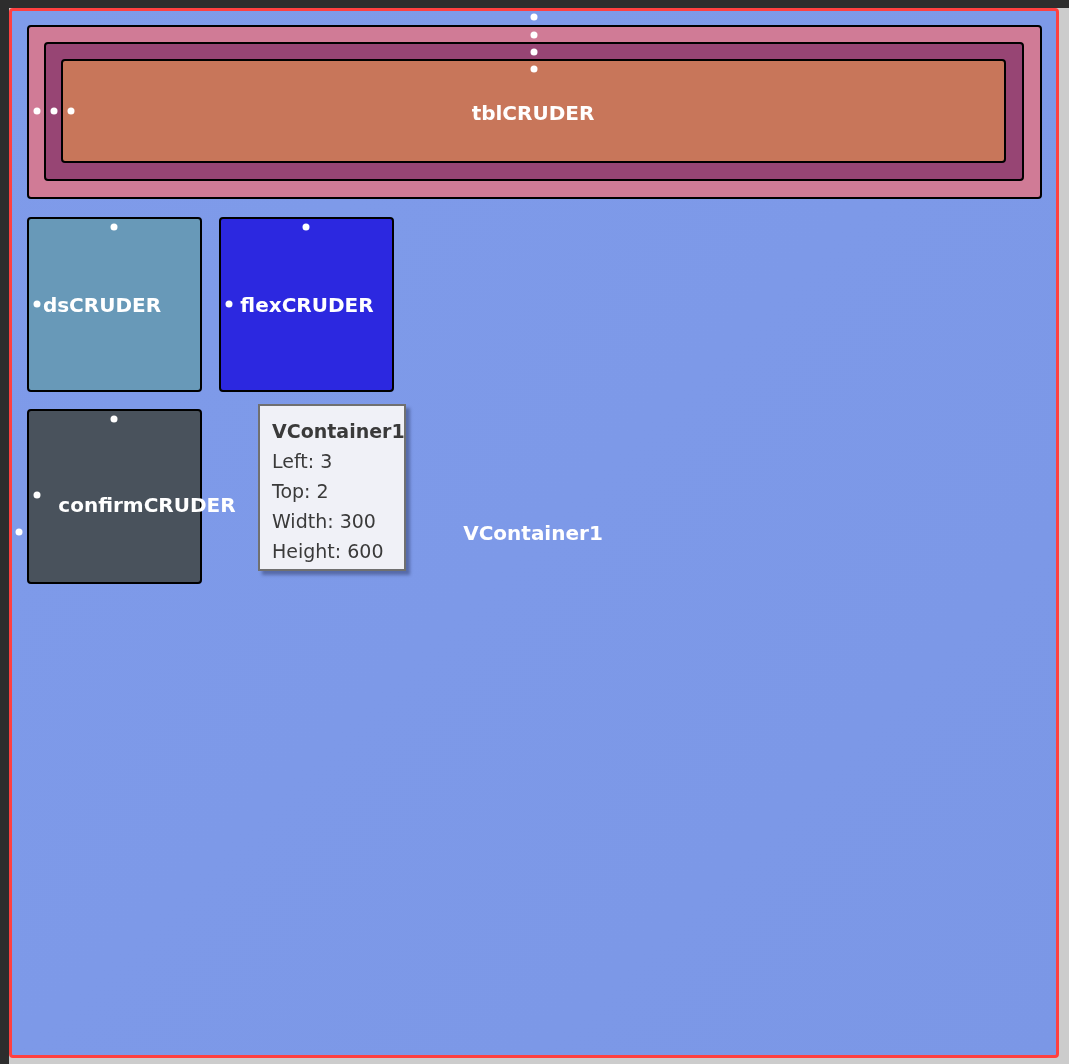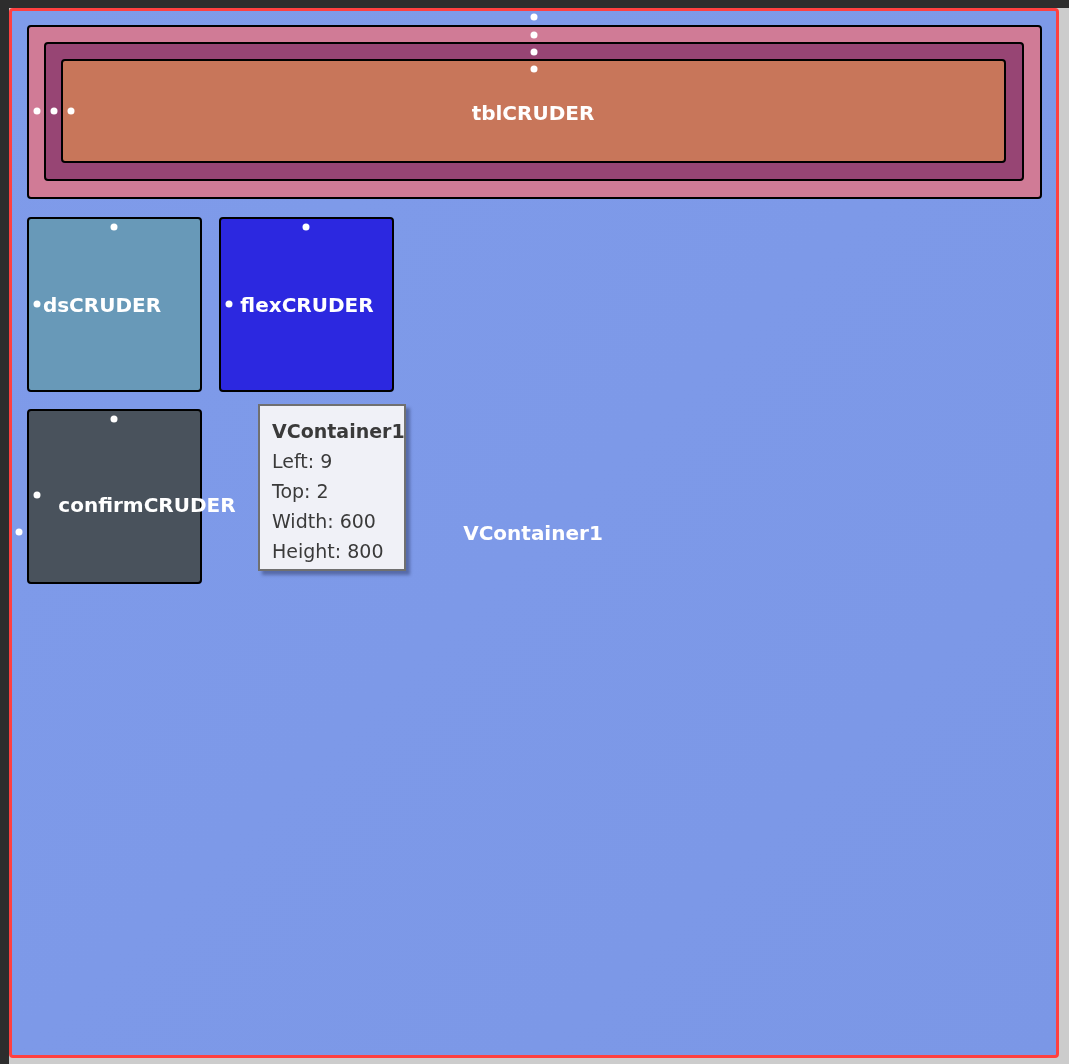--- a/index.html
+++ b/index.html
@@ -109,18 +109,18 @@
   <span class="dot" style="left:114px; top:227px;"></span>
   <span class="dot" style="left:37px; top:304px;"></span>
   <span class="dot" style="left:306px; top:227px;"></span>
   <span class="dot" style="left:229px; top:304px;"></span>
   <span class="dot" style="left:114px; top:419px;"></span>
   <span class="dot" style="left:37px; top:495px;"></span>
   <span class="dot" style="left:19px; top:532px;"></span>
 
   <div class="tooltip">
     <div class="t-title">VContainer1</div>
-    <div>Left: 9</div>
+    <div>Left: 3</div>
     <div>Top: 2</div>
-    <div>Width: 600</div>
-    <div>Height: 800</div>
+    <div>Width: 300</div>
+    <div>Height: 600</div>
   </div>
 </div>
 
 </body></html>

